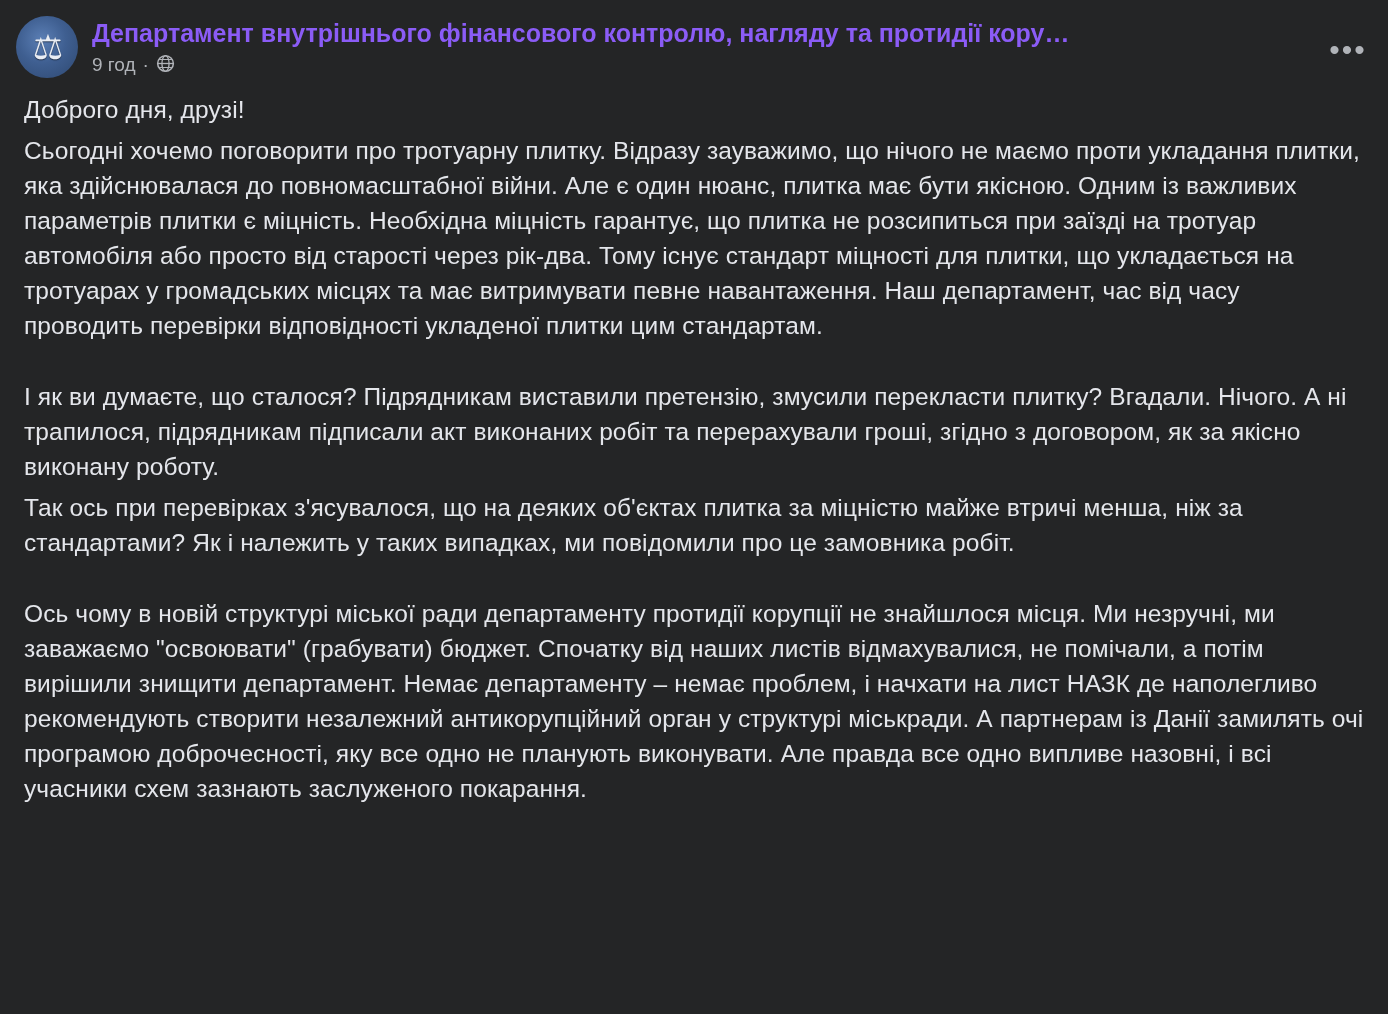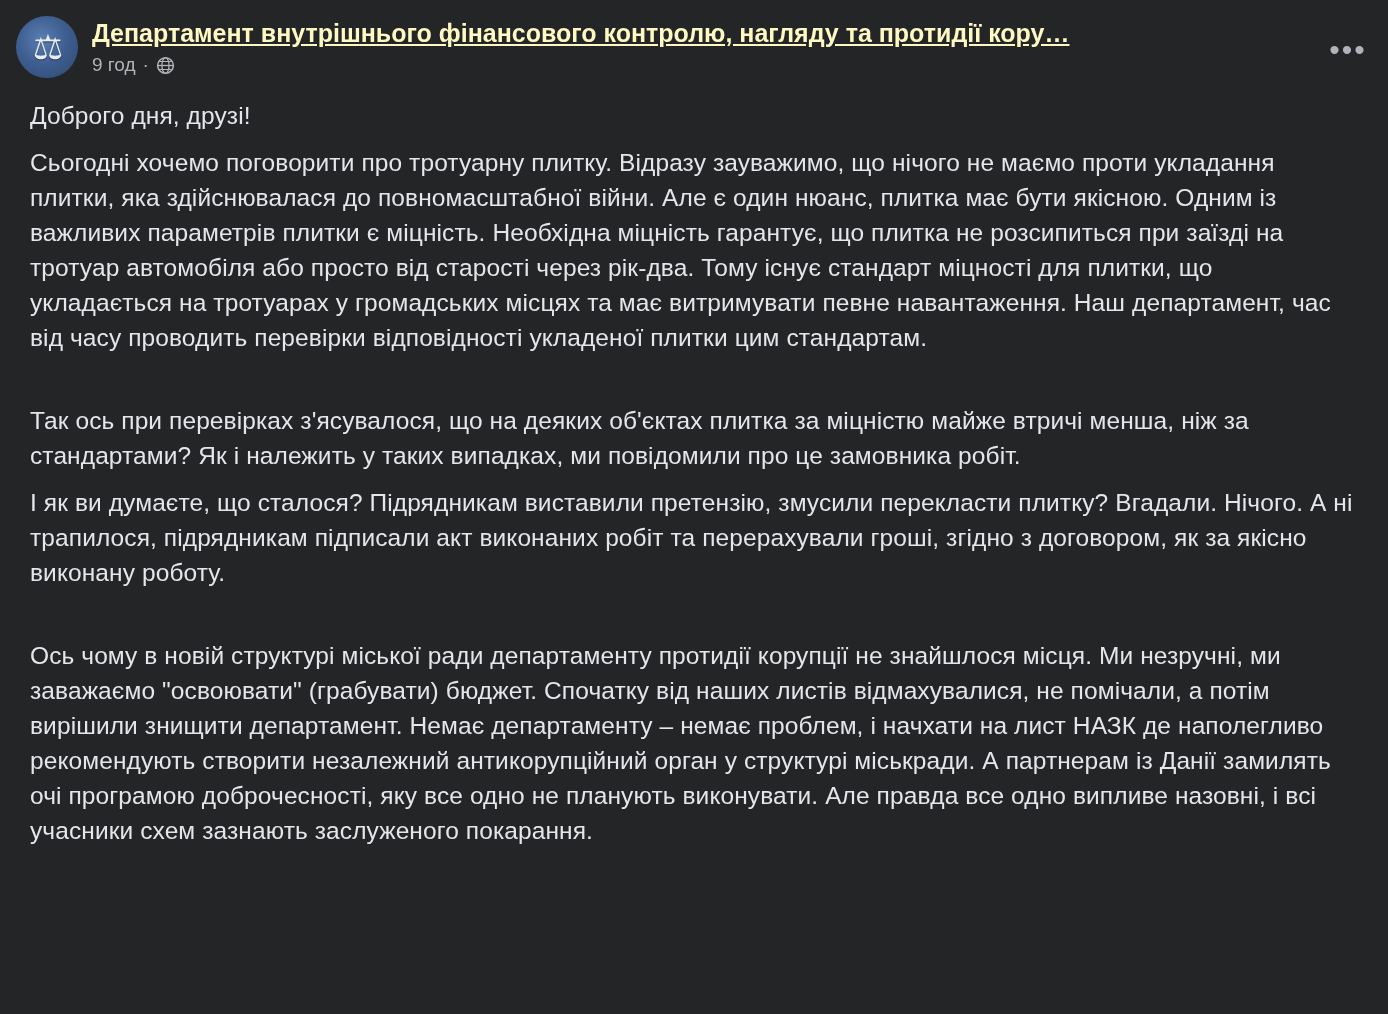--- a/index.html
+++ b/index.html
@@ -59,32 +59,30 @@
   .header-text {
     margin-left: 14px;
     flex: 1 1 auto;
     min-width: 0;
     padding-top: 4px;
   }
 
   .page-name {
     font-size: 25px;
     font-weight: bold;
-    color: #fef9c3;
+    color: #8b5cf6;
     line-height: 30px;
     white-space: nowrap;
     overflow: hidden;
     text-overflow: ellipsis;
     max-width: 1180px;
-    text-decoration: underline;
   }
 
   .meta-row {
     display: flex;
-    align-items: center;
     margin-top: 6px;
     color: #b0b3b8;
     font-size: 19px;
     line-height: 22px;
   }
   .meta-sep {
     margin: 0 7px;
     color: #b0b3b8;
   }
   .globe-icon {
@@ -115,21 +113,21 @@
 
   
   .post-body {
     padding: 8px 18px 0 18px;
     font-size: 24.5px;
     line-height: 35px;
     color: #e4e6eb;
     letter-spacing: 0.1px;
   }
   .post-body p {
-    margin: 12px;
+    margin: 6px;
   }
   .para-gap {
     height: 24px;
   }
 </style>
 </head>
 <body>
 
 <div class="post">
 
@@ -155,20 +153,20 @@
       </div>
     </div>
 
     <div class="more-button">•••</div>
   </div>
 
   <div class="post-body">
     <p>Доброго дня, друзі!</p>
     <p>Сьогодні хочемо поговорити про тротуарну плитку. Відразу зауважимо, що нічого не маємо проти укладання плитки, яка здійснювалася до повномасштабної війни. Але є один нюанс, плитка має бути якісною. Одним із важливих параметрів плитки є міцність. Необхідна міцність гарантує, що плитка не розсипиться при заїзді на тротуар автомобіля або просто від старості через рік-два. Тому існує стандарт міцності для плитки, що укладається на тротуарах у громадських місцях та має витримувати певне навантаження. Наш департамент, час від часу проводить перевірки відповідності укладеної плитки цим стандартам.</p>
     <div class="para-gap"></div>
+    <p>І як ви думаєте, що сталося? Підрядникам виставили претензію, змусили перекласти плитку? Вгадали. Нічого. А ні трапилося, підрядникам підписали акт виконаних робіт та перерахували гроші, згідно з договором, як за якісно виконану роботу.</p>
     <p>Так ось при перевірках з'ясувалося, що на деяких об'єктах плитка за міцністю майже втричі менша, ніж за стандартами? Як і належить у таких випадках, ми повідомили про це замовника робіт.</p>
-    <p>І як ви думаєте, що сталося? Підрядникам виставили претензію, змусили перекласти плитку? Вгадали. Нічого. А ні трапилося, підрядникам підписали акт виконаних робіт та перерахували гроші, згідно з договором, як за якісно виконану роботу.</p>
     <div class="para-gap"></div>
     <p>Ось чому в новій структурі міської ради департаменту протидії корупції не знайшлося місця. Ми незручні, ми заважаємо "освоювати" (грабувати) бюджет. Спочатку від наших листів відмахувалися, не помічали, а потім вирішили знищити департамент. Немає департаменту – немає проблем, і начхати на лист НАЗК де наполегливо рекомендують створити незалежний антикорупційний орган у структурі міськради. А партнерам із Данії замилять очі програмою доброчесності, яку все одно не планують виконувати. Але правда все одно випливе назовні, і всі учасники схем зазнають заслуженого покарання.</p>
     <div class="para-gap"></div>
   </div>
 
 </div>
 
 </body></html>

